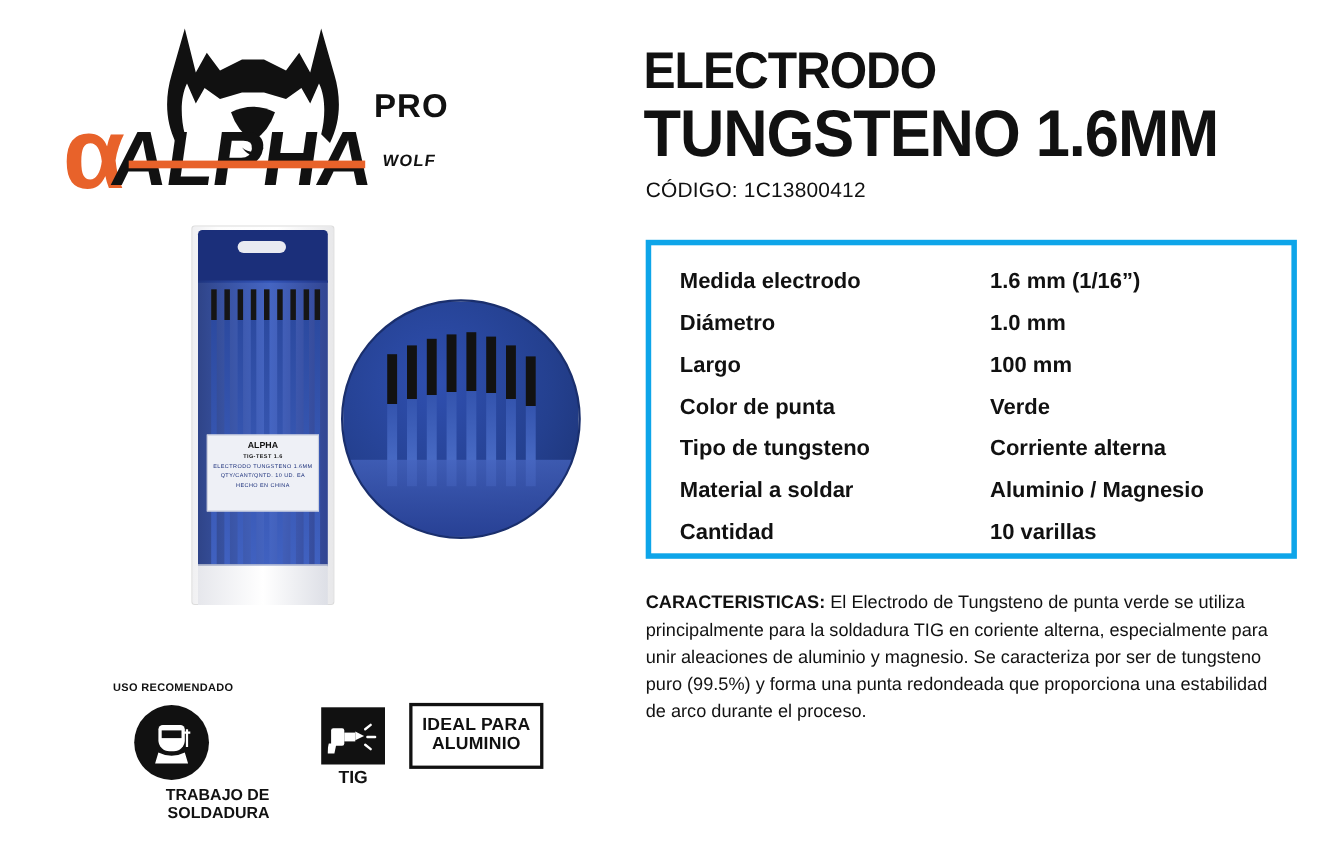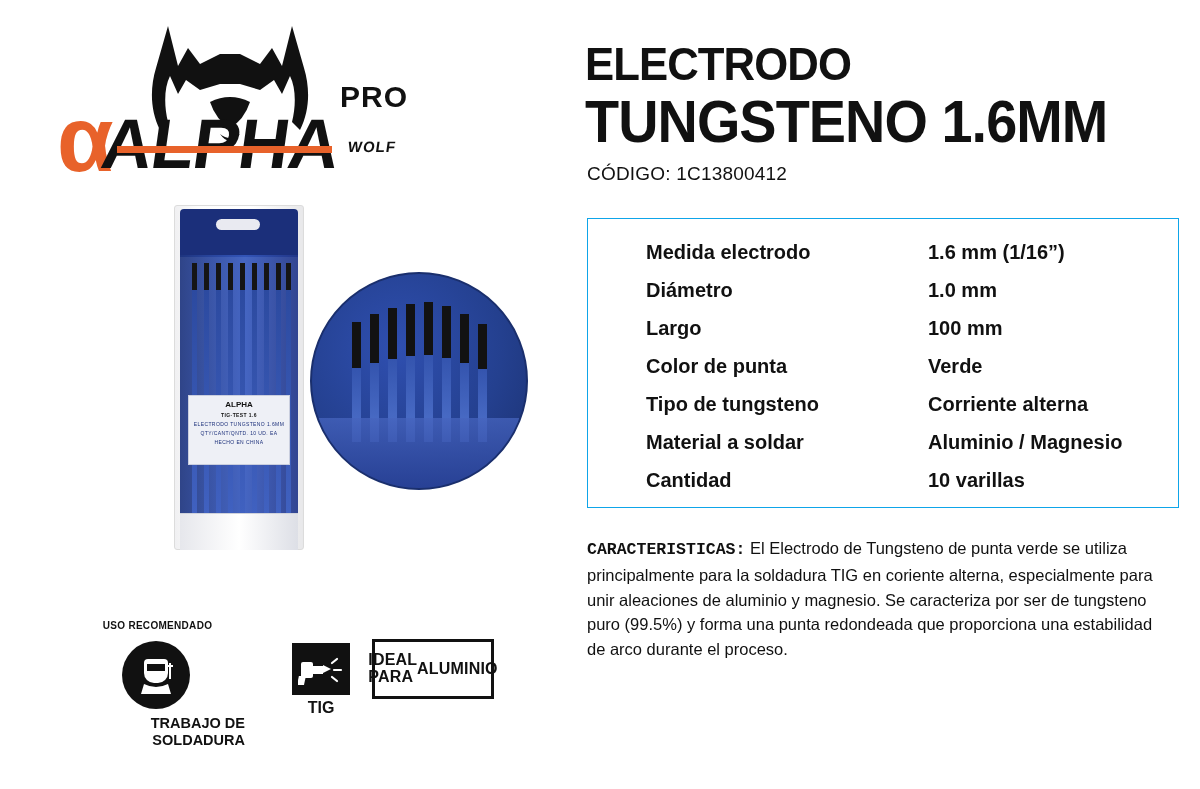--- a/index.html
+++ b/index.html
@@ -111,56 +111,55 @@
   .icon-tig {
     position:absolute; left:222px; top:4px; width:58px; height:52px;
     background:#111; display:flex; align-items:center; justify-content:center;
   }
   .tig-caption {
     position:absolute; left:214px; top:60px; width:74px; text-align:center;
     font-size:16px; font-weight:bold; color:#111;
   }
   .ideal-box {
     position:absolute; left:302px; top:0px; width:122px; height:60px;
-    border:3px solid #111; display:flex; flex-direction:row;
+    border:3px solid #111; display:flex; flex-direction:column;
     align-items:center; justify-content:center; line-height:1.05;
   }
   .ideal-box span { font-size:16px; font-weight:bold; letter-spacing:.2px; }
 
   
   .right-col { position:absolute; left:585px; top:0; width:615px; height:789px; }
   .title1, .title2 {
     font-family:"Liberation Sans", sans-serif;
     font-weight:bold; color:#111; letter-spacing:-1px;
     transform:scaleX(0.93); transform-origin:left center;
   }
   .title1 { position:absolute; left:0; top:40px; font-size:47px; line-height:1; }
   .title2 { position:absolute; left:0; top:92px; font-size:60px; line-height:1; }
   .code {
     position:absolute; left:2px; top:163px;
     font-size:19px; color:#111; letter-spacing:.2px;
   }
 
   .spec-box {
     position:absolute; left:2px; top:218px; width:592px; height:290px;
-    border:1px solid #0ea5e9;
-    padding-left:32px;
+    border:5px solid #0ea5e9;
   }
   .spec-table { width:100%; border-collapse:collapse; margin-top:14px; }
   .spec-table td {
     font-size:20px; font-weight:bold; color:#111; padding:7.5px 0;
   }
   .spec-table td.k { padding-left:26px; width:300px; }
   .spec-table td.v { padding-left:8px; }
 
   .charac {
     position:absolute; left:2px; top:536px; width:580px;
     font-size:16.5px; line-height:1.5; color:#111;
   }
-  .charac b { font-weight:bold;font-family:Liberation Mono, monospace; }
+  .charac b { font-weight:bold; }
 </style>
 </head>
 <body>
 
 <div class="left-col">
 
   <div class="brand">
     <svg width="340" height="180" viewBox="0 0 340 180">
       <g fill="#111">
         <path d="M108 8 L118 48 L128 30 L140 46 L160 36 L180 36 L200 46 L212 30 L222 48 L232 8

